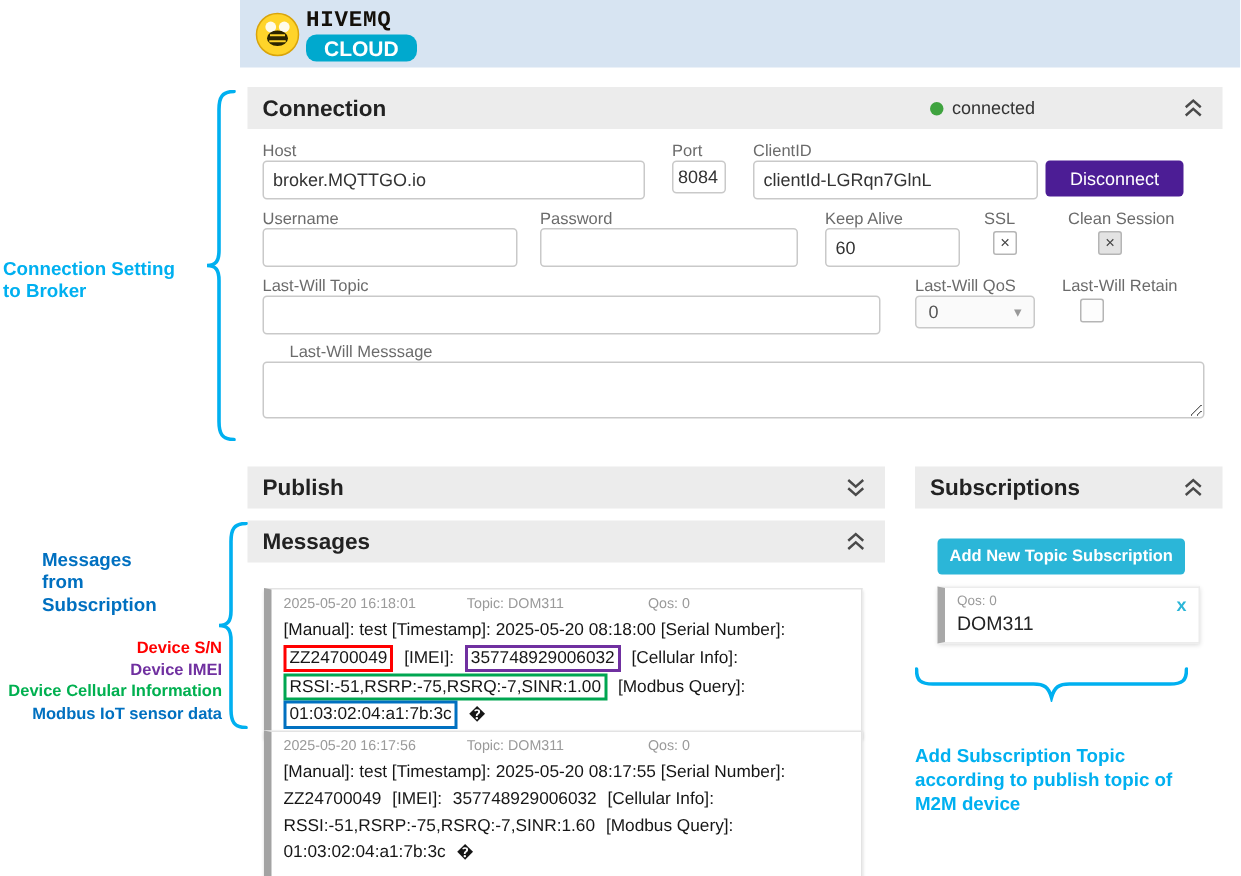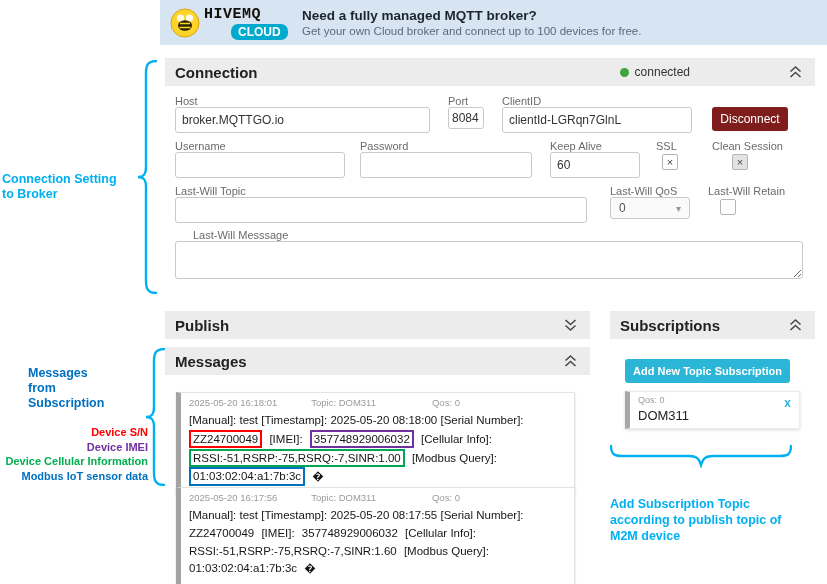--- a/index.html
+++ b/index.html
@@ -6,22 +6,22 @@
   .page{position:relative;width:827px;height:584px;background:#fff;overflow:hidden;
         font-family:"Liberation Sans",sans-serif;color:#222;}
 
   
   .banner{position:absolute;left:160px;top:0;width:667px;height:45px;background:#d7e4f2;
           display:flex;align-items:center;}
   .logo{display:flex;align-items:center;margin-left:10px;width:118px;}
   .bee{display:block;width:30px;height:30px;}
   .brandwrap{display:flex;flex-direction:column;margin-left:4px;}
   .brand{font-weight:bold;font-size:15px;letter-spacing:.5px;color:#14100a;font-family:Liberation Mono, monospace;}
-  .cloud{background:#00a9ce;color:#fff;font-size:12px;font-weight:bold;padding:1px 7px;
-         border-radius:7px;align-self:flex-end;margin-top:1px;margin-left:27px;}
+  .cloud{background:#00a9ce;color:#fff;font-size:14px;font-weight:bold;padding:1px 12px;
+         border-radius:7px;align-self:flex-end;margin-top:1px;}
   .banner-text{margin-left:14px;flex:1;}
   .headline{font-size:13.5px;font-weight:bold;color:#1c2430;}
   .subtext{font-size:11.5px;color:#5a6b7a;margin-top:2px;}
   .cta{margin-right:10px;background:#ffc20e;border:2px solid #ef9f14;border-radius:4px;
        font-weight:bold;font-size:12.5px;padding:6px 13px;color:#111;cursor:pointer;
        font-family:"Liberation Sans",sans-serif;}
 
   
   .sec-header{position:absolute;background:#ececec;height:28px;display:flex;align-items:center;}
   .conn-header{left:165px;top:58px;width:650px;}
@@ -43,21 +43,21 @@
   .inp{position:absolute;height:22px;border:1px solid #c9c9c9;border-radius:3px;font-size:12px;
        padding:12px 6px;box-sizing:border-box;color:#333;background:#fff;
        font-family:"Liberation Sans",sans-serif;}
   .i-host{left:175px;top:107px;width:255px;}
   .i-port{left:448px;top:107px;width:36px;padding:4px 3px;}
   .i-clientid{left:502px;top:107px;width:190px;}
   .i-username{left:175px;top:152px;width:170px;}
   .i-password{left:360px;top:152px;width:172px;}
   .i-keepalive{left:550px;top:152px;width:90px;}
   .i-lwtopic{left:175px;top:197px;width:412px;}
-  .btn-disconnect{position:absolute;left:712px;top:107px;width:76px;height:24px;background:#7f1d1d;
+  .btn-disconnect{position:absolute;left:697px;top:107px;width:92px;height:24px;background:#4c1d95;
        color:#fff;border:none;border-radius:3px;font-size:12px;cursor:pointer;
        font-family:"Liberation Sans",sans-serif;}
   .cb{position:absolute;width:16px;height:16px;border:1px solid #b5b5b5;border-radius:2px;
       font-size:11px;display:flex;align-items:center;justify-content:center;color:#444;
       background:#fff;box-sizing:border-box;cursor:pointer;}
   .cb-ssl{left:662px;top:154px;}
   .cb-clean{left:732px;top:154px;background:#e3e3e3;}
   .cb-retain{left:720px;top:199px;background:#fdfdfd;}
   .sel{position:absolute;left:610px;top:197px;width:80px;height:22px;border:1px solid #c9c9c9;
        border-radius:3px;background:#fafafa;display:flex;align-items:center;
@@ -119,24 +119,20 @@
           <circle cx="19.5" cy="10" r="3.6" fill="#ffffff" opacity="0.9"></circle>
           <ellipse cx="15" cy="17.5" rx="7" ry="5.2" fill="#2b2400"></ellipse>
           <path d="M10 15.5 H20 M9.5 19.5 H20.5" stroke="#ffd42a" stroke-width="1.4" fill="none"></path>
         </svg>
       </span>
       <span class="brandwrap">
         <span class="brand">HIVEMQ</span>
         <span class="cloud">CLOUD</span>
       </span>
     </div>
-    <div class="banner-text">
-      <div class="headline">Need a fully managed MQTT broker?</div>
-      <div class="subtext">Get your own Cloud broker and connect up to 100 devices for free.</div>
-    </div>
   </div>
 
   <div class="sec-header conn-header">
     <span class="sec-title">Connection</span>
     <span class="status">
       <span class="dot"></span>
       <span>connected</span>
     </span>
     <span class="chev">
       <svg width="15" height="14" viewBox="0 0 15 14" fill="none" stroke="#4a4a4a" stroke-width="1.6">

